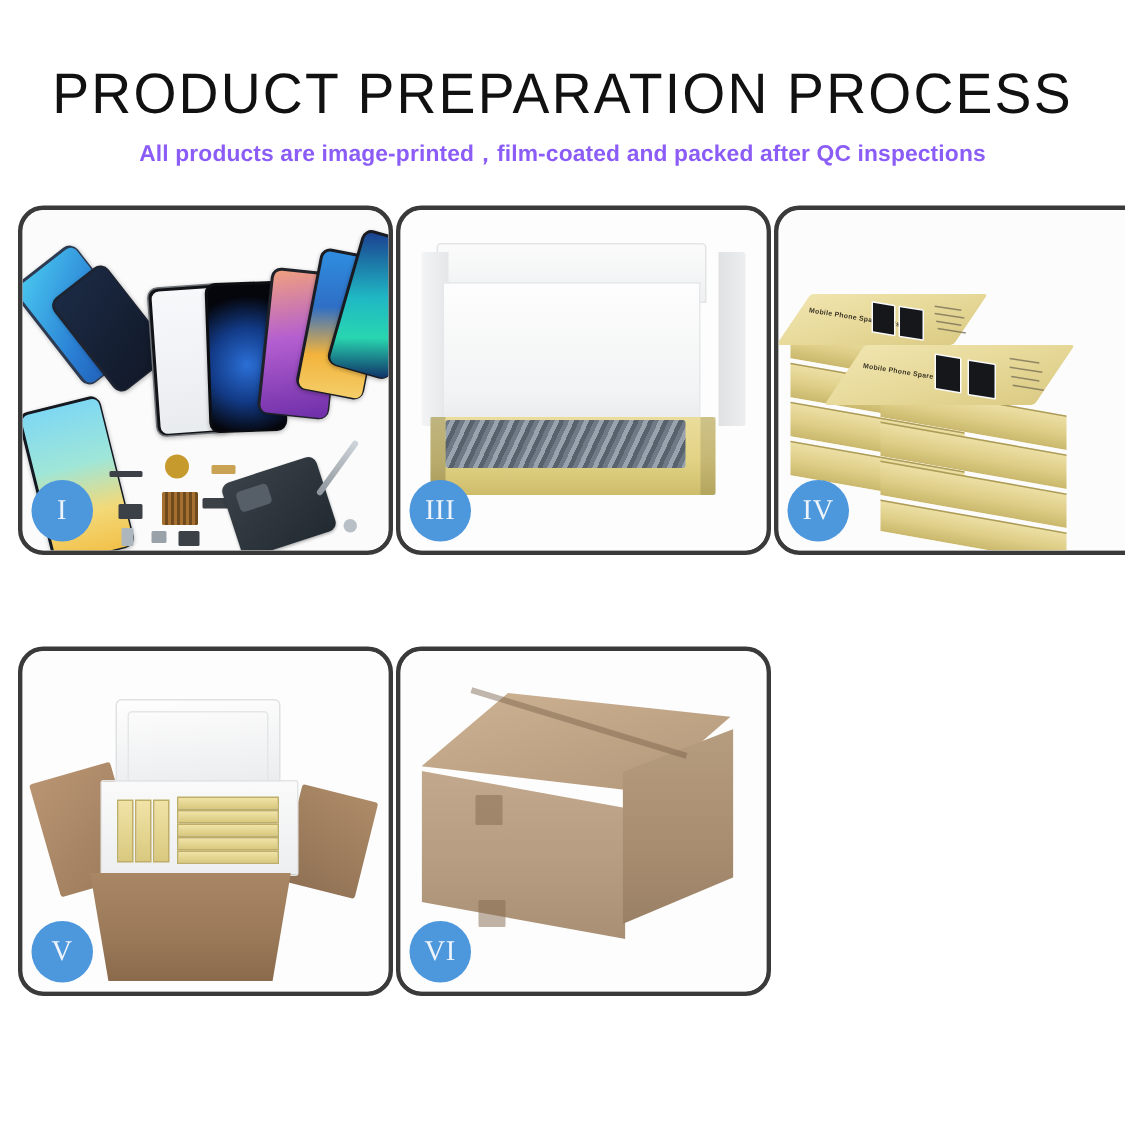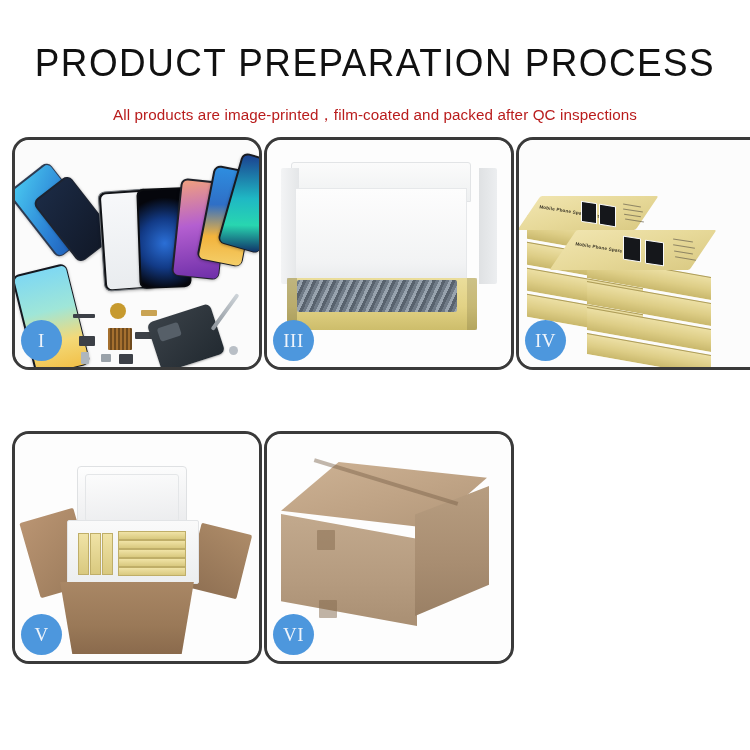--- a/index.html
+++ b/index.html
@@ -3,21 +3,21 @@
 <meta charset="utf-8">
 <style>
   html,body{margin:0;padding:0;background:#ffffff;}
   body{width:750px;height:750px;overflow:hidden;font-family:"Liberation Sans",sans-serif;-webkit-font-smoothing:antialiased;}
   .page{position:relative;width:750px;height:750px;background:#fff;}
 
   
   .header{position:absolute;left:0;top:0;width:750px;text-align:center;}
   .title{margin:0;padding-top:42px;font-size:38px;line-height:42px;font-weight:400;color:#111111;
          letter-spacing:1.5px;font-family:"Liberation Sans",sans-serif;transform:scaleX(0.97);}
-  .subtitle{margin:12px;padding-top:9px;font-size:15.2px;line-height:20px;font-weight:400;color:#b91c1c;
+  .subtitle{margin:0;padding-top:9px;font-size:15.2px;line-height:20px;font-weight:700;color:#8b5cf6;
             letter-spacing:.1px;font-family:"Liberation Sans",sans-serif;}
 
   
   .grid{position:absolute;left:12px;top:137px;width:726px;height:560px;
         display:grid;grid-template-columns:252px 252px 252px;grid-template-rows:234px 234px;
         column-gap:-1px;row-gap:60px;justify-content:space-between;align-content:start;}
   .panel{position:relative;width:250px;height:233px;box-sizing:border-box;
          border:3.5px solid #3a3a3a;border-radius:17px;background:#fdfdfd;overflow:hidden;}
   .stage{position:absolute;inset:0;overflow:hidden;border-radius:14px;background:#fcfcfc;}
 

